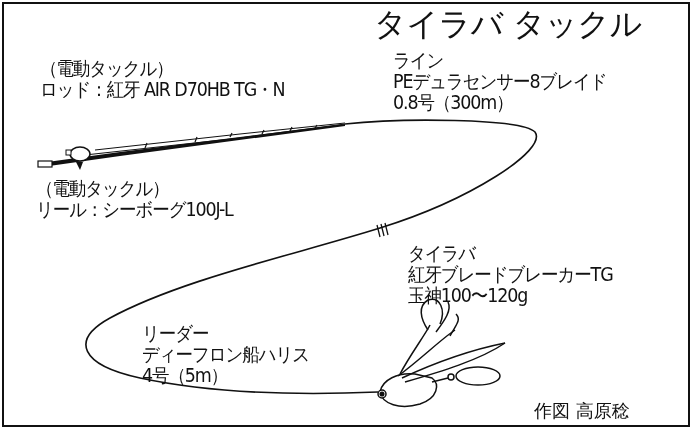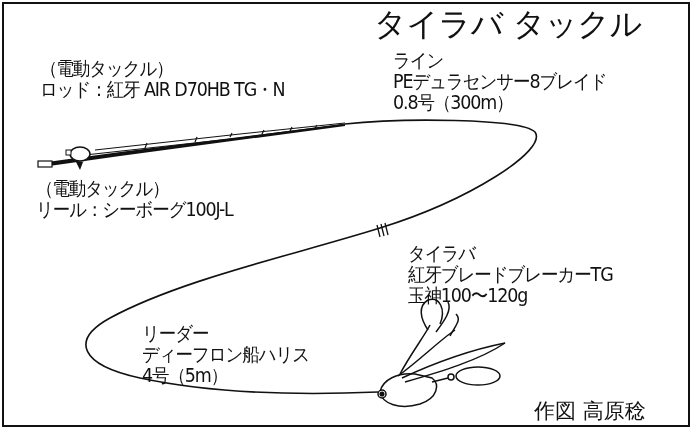--- a/index.html
+++ b/index.html
@@ -6,21 +6,21 @@
     body { width: 690px; height: 427px; position: relative; overflow: hidden;
            font-family: "DejaVu Sans", "Liberation Sans", sans-serif; color: #111; }
     .frame { position: absolute; left: 2px; top: 2px; width: 684px; height: 421px;
              border: 2px solid #111; box-sizing: content-box; }
     svg.art { position: absolute; left: 0; top: 0; }
     .label { position: absolute; font-size: 19px; line-height: 21px; white-space: nowrap;
              letter-spacing: -1.2px; transform: scaleX(0.92); transform-origin: left top; }
     .label div { margin: 0; }
     .title { position: absolute; left: 374px; top: 4px; font-size: 32px; line-height: 40px;
              white-space: nowrap; letter-spacing: -0.5px; }
-    .credit { position: absolute; left: 534px; top: 400px; font-size: 21px; line-height: 22px;
+    .credit { position: absolute; left: 534px; top: 400px; font-size: 18px; line-height: 22px;
               white-space: nowrap; }
   </style>
 </head>
 <body>
 
 <div class="frame"></div>
 
 <svg class="art" width="690" height="427" viewBox="0 0 690 427">
 
   <path d="M 345 124 C 400 118, 520 118, 535 132 C 548 150, 470 200, 380 228 C 290 256, 180 280, 110 318 C 70 340, 80 365, 140 378 C 220 395, 310 395, 378 392" fill="none" stroke="#111" stroke-width="1.6"></path>

